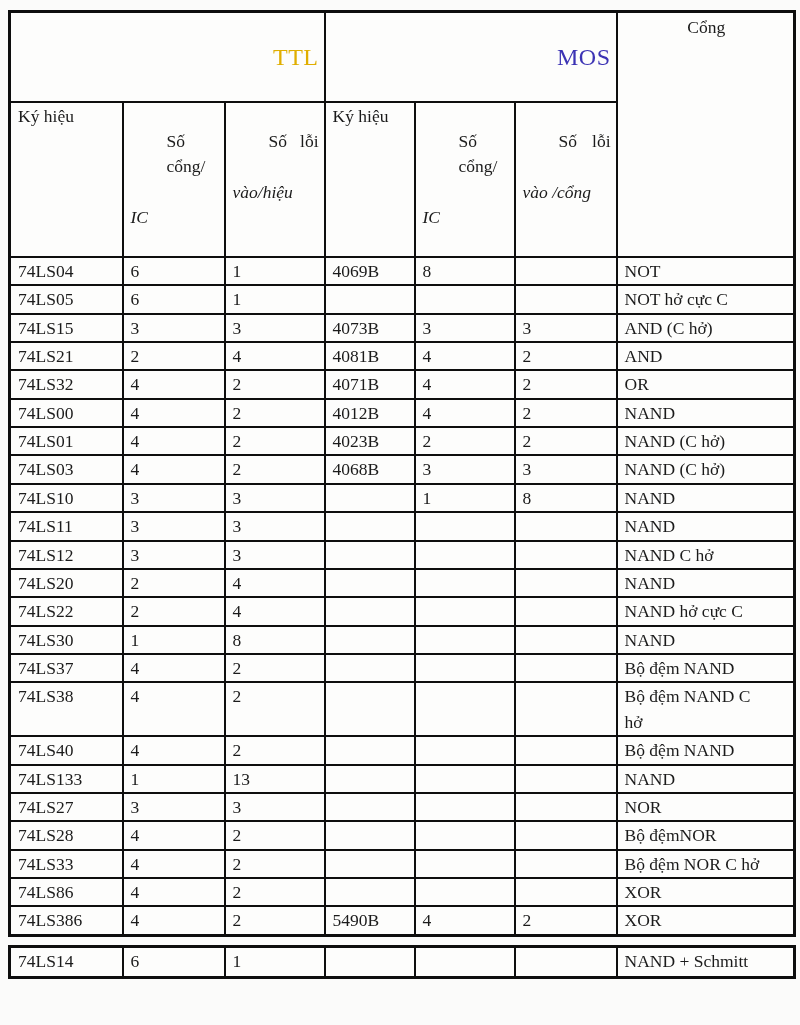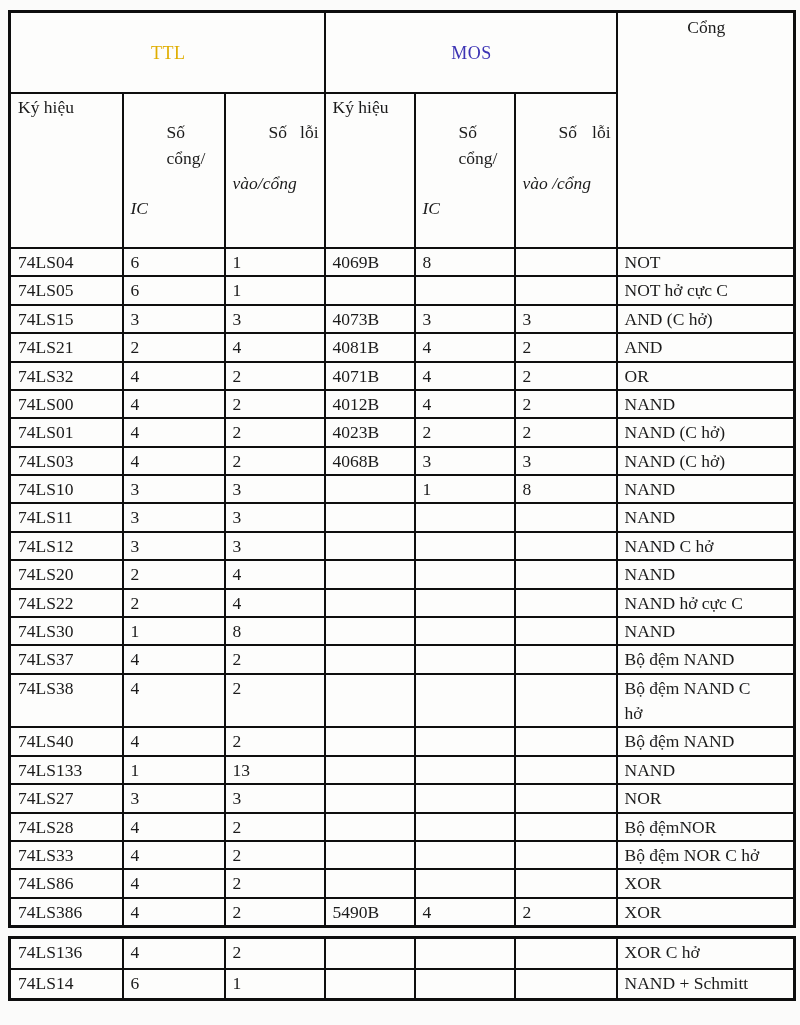--- a/index.html
+++ b/index.html
@@ -27,21 +27,21 @@
     font-size: 17.5px;
     line-height: 1.45;
     font-weight: normal;
     vertical-align: top;
     text-align: left;
     padding: 1px 5px 0 7px;
     white-space: pre-line;
     overflow: hidden;
   }
   tr.group-row th { height: 28px; padding-top: 2px; }
-  .group-label { display: block; text-align: center; font-size: 18px; letter-spacing: 0.5px; }
+  .group-label { display: block; text-align: right; font-size: 24px; letter-spacing: 0.5px; }
   .ttl-label { color: var(--ttl-color, #e0ae00); }
   .mos-label { color: var(--mos-color, #3c33b4); }
   .gate-head { text-align: center; vertical-align: top; padding-top: 3px; }
   tr.sub-row th { height: 56px; }
   .l1 { display: block; text-align: justify; text-align-last: justify; margin-left: 36px; }
   .l2 { display: block; text-align: left; font-style: italic; }
   tbody tr { height: 14px; }
   tbody tr.tall { height: 52px; }
   #table-extra { margin-top: 8px; }
   #table-extra tbody tr { height: 31px; }
@@ -72,21 +72,21 @@
         <th rowspan="2" class="gate-head">Cổng</th>
       </tr>
       <tr class="sub-row">
         <th>Ký hiệu</th>
         <th>
           <span class="l1">Số cổng/</span>
           <span class="l2">IC</span>
         </th>
         <th>
           <span class="l1">Số lỗi</span>
-          <span class="l2">vào/cổng</span>
+          <span class="l2">vào/hiệu</span>
         </th>
         <th>Ký hiệu</th>
         <th>
           <span class="l1">Số cổng/</span>
           <span class="l2">IC</span>
         </th>
         <th>
           <span class="l1">Số lỗi</span>
           <span class="l2">vào /cổng</span>
         </th>
@@ -309,29 +309,20 @@
       <col style="width:113px">
         <col style="width:102px">
         <col style="width:100px">
       <col style="width:90px">
         <col style="width:100px">
         <col style="width:102px">
       <col style="width:178px">
     </colgroup>
     <tbody>
         <tr>
-          <td class="c0">74LS136</td>
-          <td class="c1">4</td>
-          <td class="c2">2</td>
-          <td class="c3"></td>
-          <td class="c4"></td>
-          <td class="c5"></td>
-          <td class="c6">XOR C hở</td>
-        </tr>
-        <tr>
           <td class="c0">74LS14</td>
           <td class="c1">6</td>
           <td class="c2">1</td>
           <td class="c3"></td>
           <td class="c4"></td>
           <td class="c5"></td>
           <td class="c6">NAND + Schmitt</td>
         </tr>
       </tbody>
   </table>

